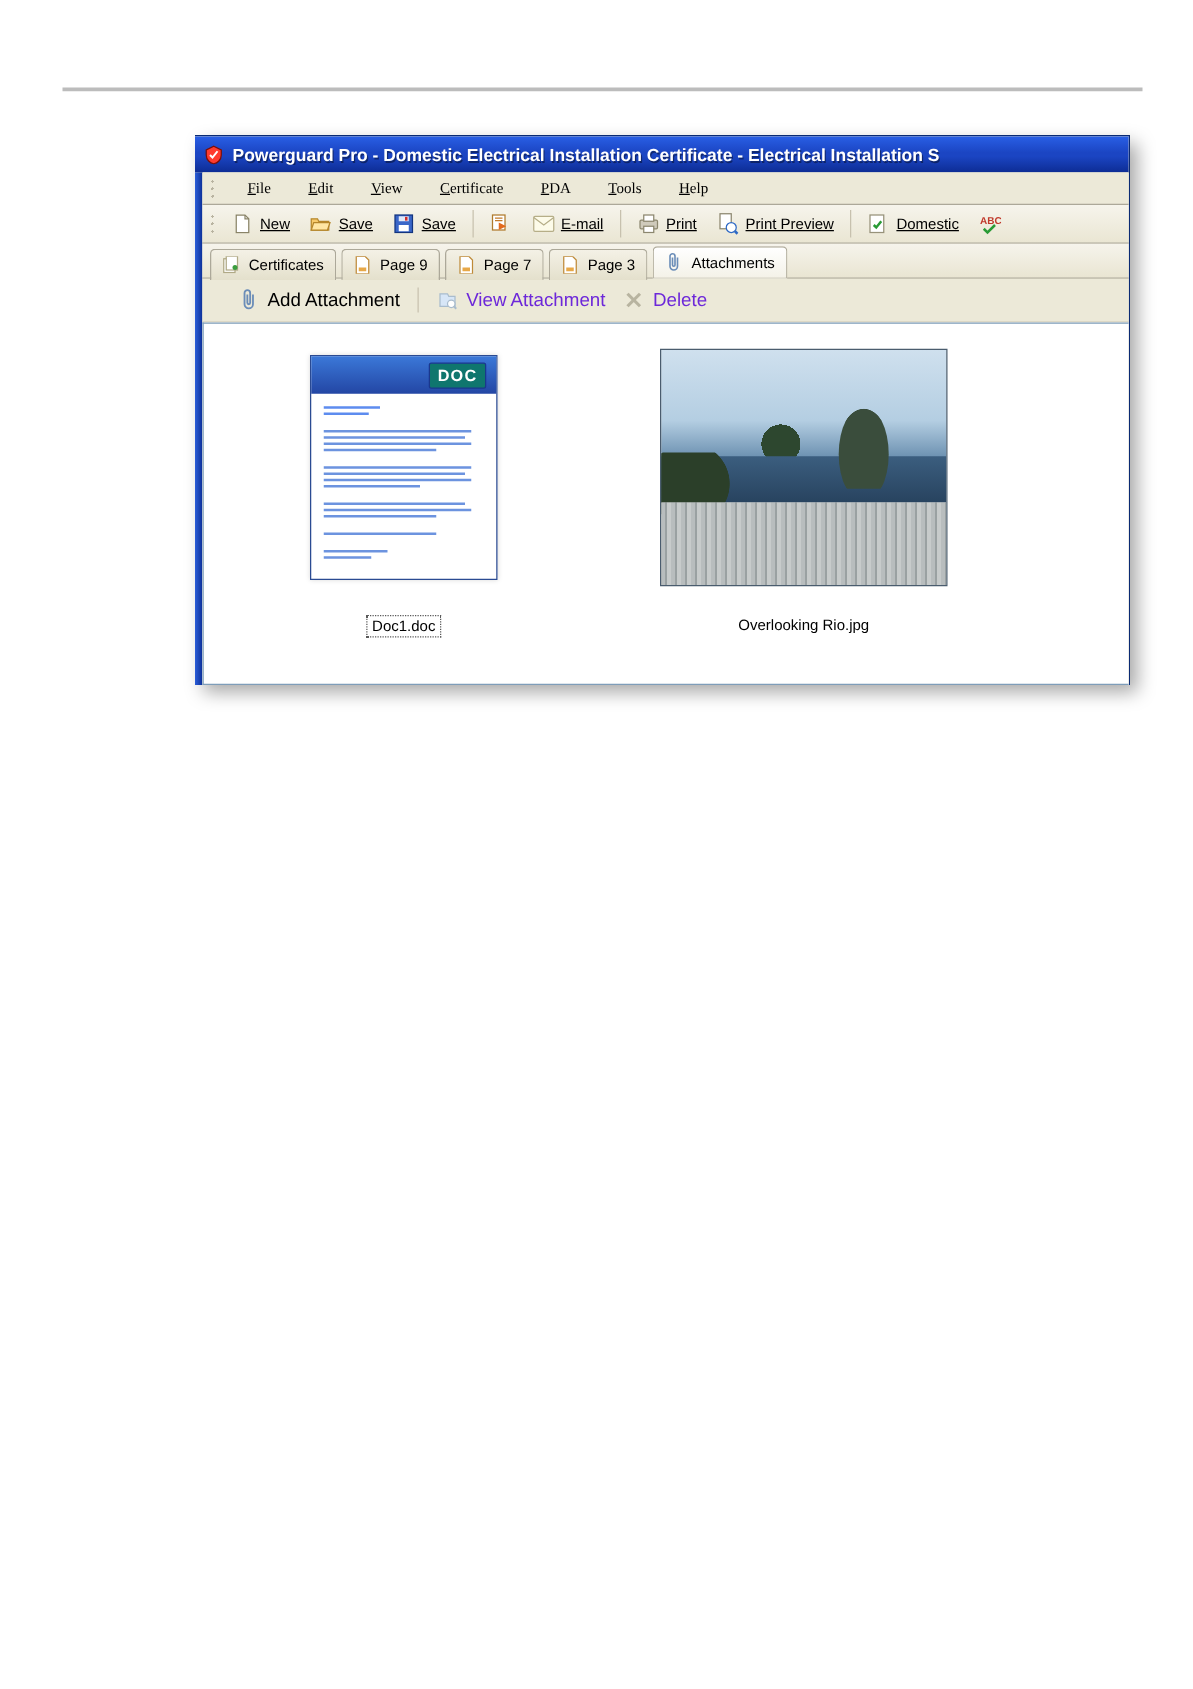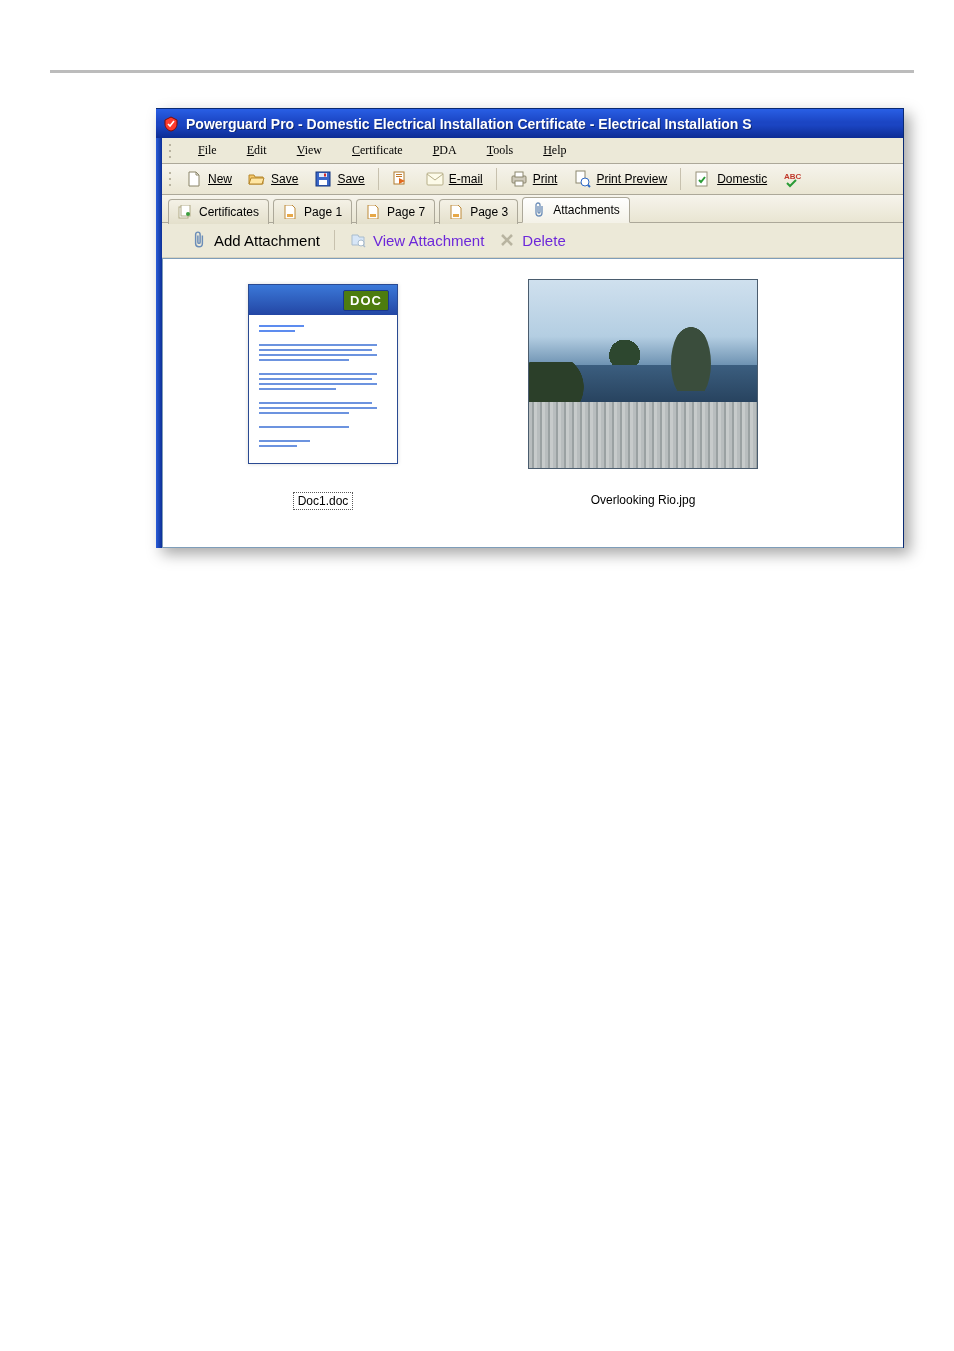--- a/index.html
+++ b/index.html
@@ -231,21 +231,21 @@
   }
   .doc-band {
     position: absolute;
     top: 0; left: 0; right: 0;
     height: 30px;
     background: linear-gradient(#3b78d8,#2346a4);
   }
   .doc-badge {
     position: absolute;
     top: 5px; right: 8px;
-    background: #4d7c0f;
+    background: #0f766e;
     border: 1px solid #1a378e;
     border-radius: 2px;
     color: #fff;
     font-weight: bold;
     font-size: 13px;
     padding: 2px 6px;
     letter-spacing: 1px;
   }
   .doc-lines {
     margin-top: 4px;
@@ -451,21 +451,21 @@
             </span>
             <span>Certificates</span>
           </span>
           <span class="tab inactive">
             <span class="icon">
               <svg width="12" height="14" viewBox="0 0 12 14">
                   <path d="M1 0h7l3 3v11H1z" fill="#fff" stroke="#be8a39"></path>
                   <rect x="3" y="9" width="6" height="3" fill="#e7a848"></rect>
                 </svg>
             </span>
-            <span>Page 1</span>
+            <span>Page 9</span>
           </span>
           <span class="tab inactive">
             <span class="icon">
               <svg width="12" height="14" viewBox="0 0 12 14">
                   <path d="M1 0h7l3 3v11H1z" fill="#fff" stroke="#be8a39"></path>
                   <rect x="3" y="9" width="6" height="3" fill="#e7a848"></rect>
                 </svg>
             </span>
             <span>Page 7</span>
           </span>

